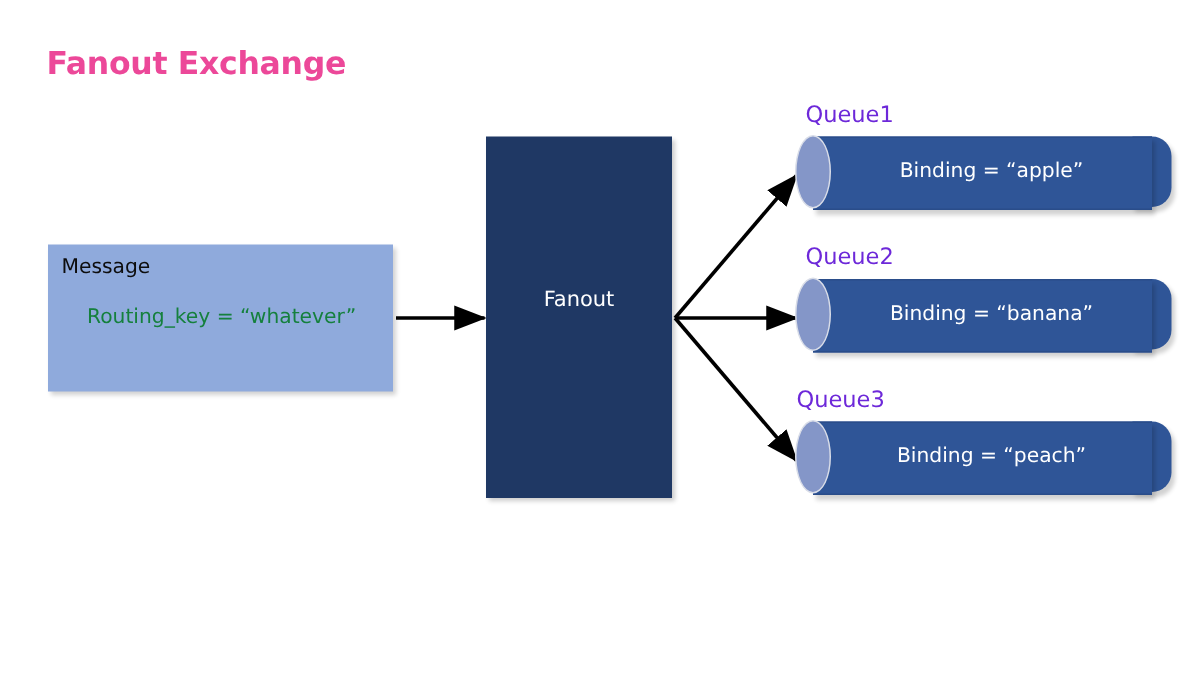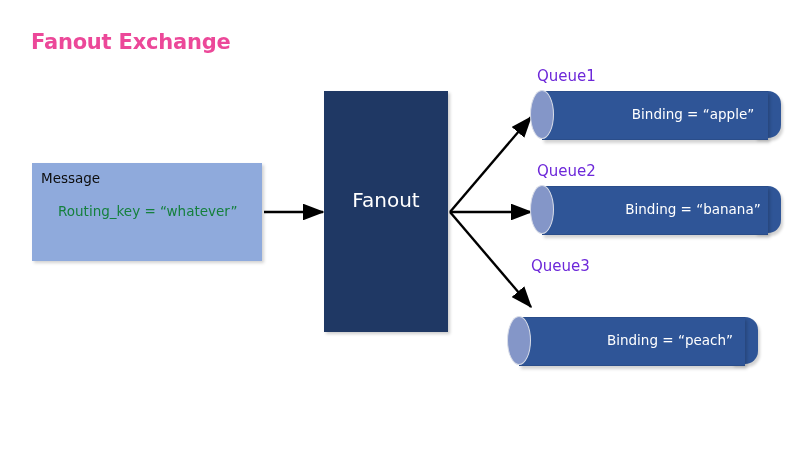--- a/index.html
+++ b/index.html
@@ -66,21 +66,21 @@
     height: 241px;
     background: #1F3864;
     box-shadow: 2px 2px 3px rgba(0,0,0,0.2);
   }
   .exchange-label {
     position: absolute;
     left: 324px;
     top: 188px;
     width: 124px;
     text-align: center;
-    font-size: 20px;
+    font-size: 14px;
     line-height: 24px;
     color: #ffffff;
   }
   
   .queue {
     position: absolute;
     height: 47px;
   }
   .q-label {
     position: absolute;
@@ -127,21 +127,20 @@
     left: 24px;
     top: 0;
     width: 214px;
     height: 47px;
     line-height: 47px;
     text-align: center;
     font-size: 13.5px;
     color: #ffffff;
     z-index: 4;
     white-space: nowrap;
-    padding-left: 32px;
   }
 </style>
 </head>
 <body>
 
 <svg id="canvas" viewBox="0 0 800 450">
   <defs>
     <marker id="arrowhead" markerWidth="9" markerHeight="7" refX="8.4" refY="3.5" orient="auto" markerUnits="strokeWidth">
       <polygon points="0 0, 9 3.5, 0 7" fill="#000000"></polygon>
     </marker>
@@ -177,18 +176,18 @@
 
 <div class="q-label" style="left:537px; top:162px;">Queue2</div>
 <div class="queue" style="left:530px; top:186px; width:251px;">
   <div class="q-right-cap"></div>
   <div class="q-body"></div>
   <div class="q-left-cap"></div>
   <div class="q-text">Binding = “banana”</div>
 </div>
 
 <div class="q-label" style="left:531px; top:257px;">Queue3</div>
-<div class="queue" style="left:507px; top:281px; width:251px;margin-top:36px;">
+<div class="queue" style="left:530px; top:281px; width:251px;">
   <div class="q-right-cap"></div>
   <div class="q-body"></div>
   <div class="q-left-cap"></div>
   <div class="q-text">Binding = “peach”</div>
 </div>
 
 </body></html>

